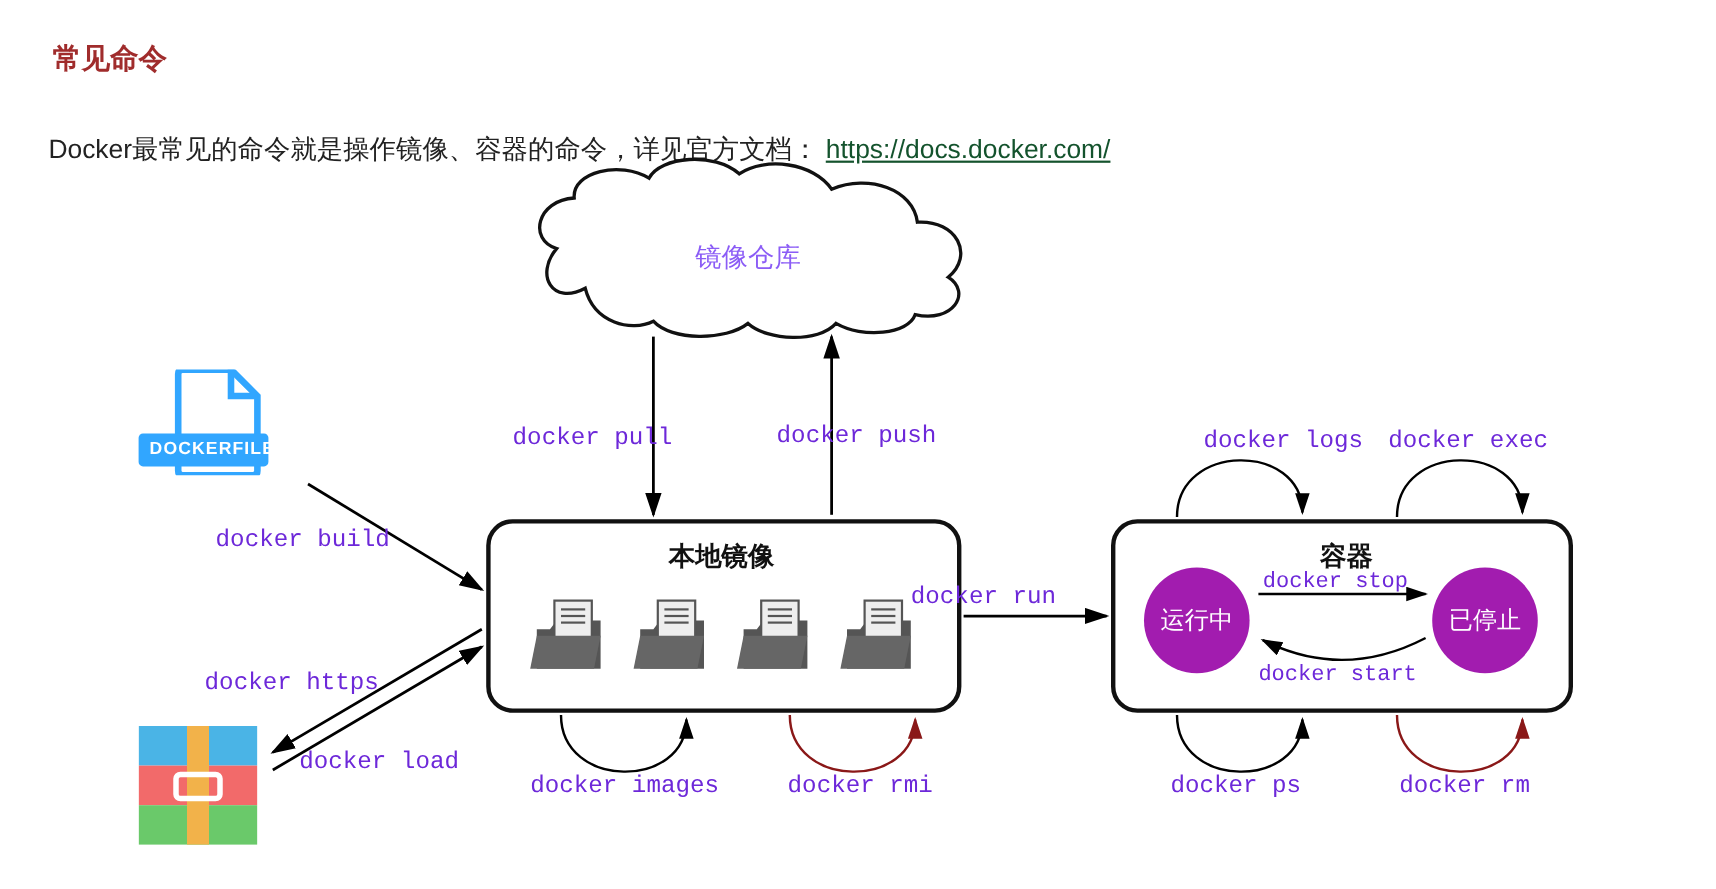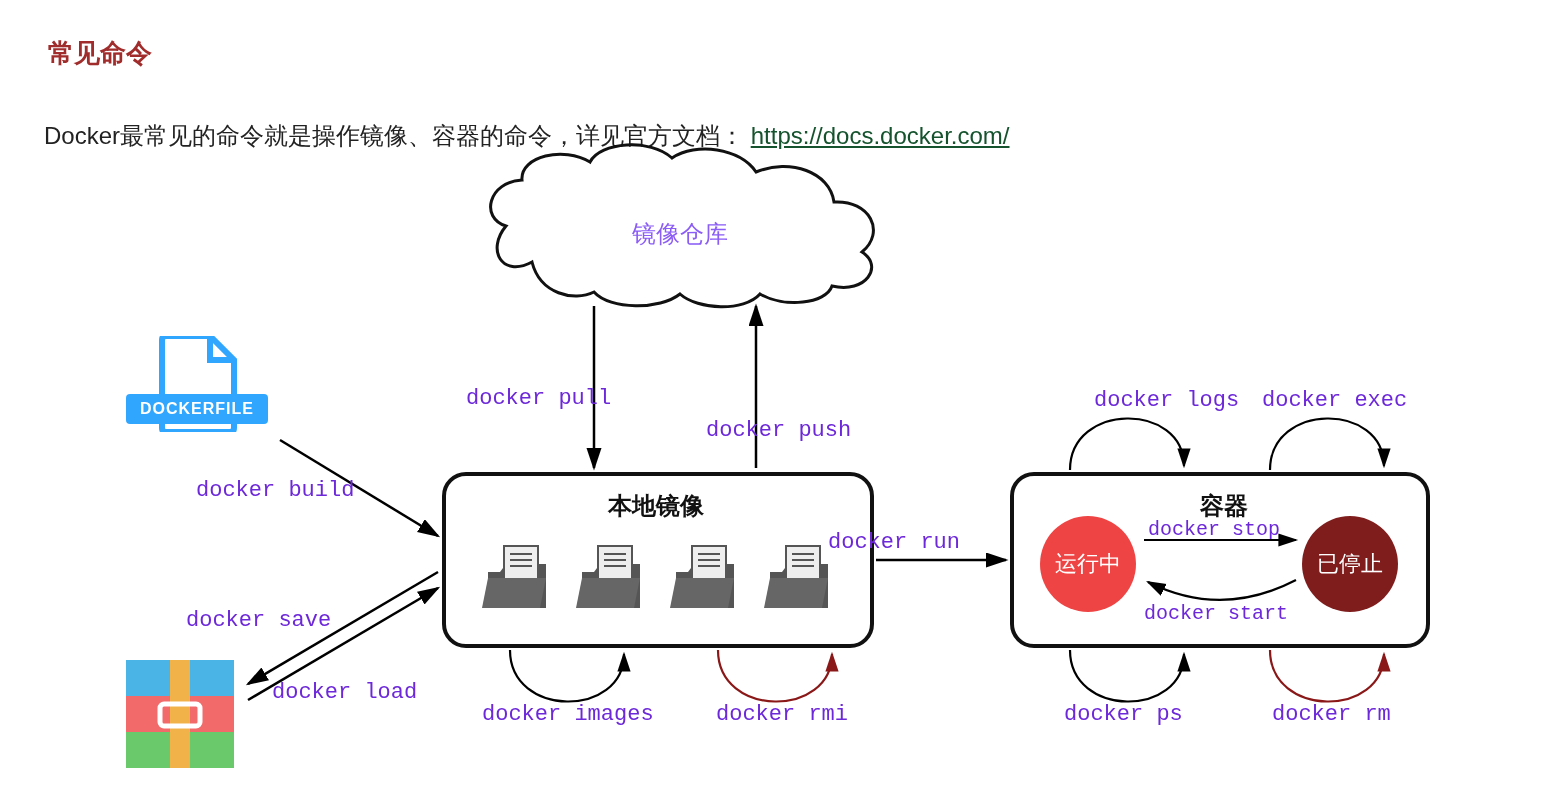--- a/index.html
+++ b/index.html
@@ -73,21 +73,21 @@
   .dockerfile-badge {
     background: #31a6ff;
     color: #fff;
     font-size: 16px;
     font-weight: 700;
     padding: 6px 10px;
     border-radius: 4px;
     position: absolute;
     top: 58px;
     left: 0;
-    width: 142px;
+    width: 118px;
     text-align: center;
     letter-spacing: 1px;
     font-family: Arial, sans-serif;
   }
   .dockerfile-page {
     position: absolute;
     left: 30px;
     top: 0;
     width: 82px;
     height: 96px;
@@ -200,45 +200,45 @@
 
   <path d="M 1296 580 C 1246 606, 1196 606, 1148 582" fill="none" stroke="#000" stroke-width="2.2" marker-end="url(#arrow)"></path>
 </svg>
 
 <div class="cloud-label" style="left:632px; top:218px;">镜像仓库</div>
 
 <div class="box-title" style="left:608px; top:490px;">本地镜像</div>
 
 <div class="box-title" style="left:1200px; top:490px;">容器</div>
 
-<div class="circle" style="left:1040px; top:516px; width:96px; height:96px; background:#ef4444;">运行中</div>
-<div class="circle" style="left:1302px; top:516px; width:96px; height:96px; background:#7f1d1d;">已停止</div>
+<div class="circle" style="left:1040px; top:516px; width:96px; height:96px; background:#a21caf;">运行中</div>
+<div class="circle" style="left:1302px; top:516px; width:96px; height:96px; background:#a21caf;">已停止</div>
 
 <div class="dockerfile-icon">
   <svg class="dockerfile-page" viewBox="0 0 82 96">
     <path d="M10 0 L54 0 L78 24 L78 92 Q78 96 74 96 L10 96 Q6 96 6 92 L6 4 Q6 0 10 0 Z" fill="none" stroke="#31a6ff" stroke-width="6"></path>
     <path d="M54 0 L54 24 L78 24" fill="none" stroke="#31a6ff" stroke-width="6"></path>
   </svg>
   <div class="dockerfile-badge">DOCKERFILE</div>
 </div>
 
 <div class="archive-icon">
   <svg viewBox="0 0 108 108" width="108" height="108">
     <rect x="0" y="0" width="108" height="36" fill="#4ab4e6"></rect>
     <rect x="0" y="36" width="108" height="36" fill="#f26a6a"></rect>
     <rect x="0" y="72" width="108" height="36" fill="#6ac96a"></rect>
     <rect x="44" y="0" width="20" height="108" fill="#f2b24a"></rect>
     <rect x="34" y="44" width="40" height="22" rx="4" fill="none" stroke="#fff" stroke-width="5"></rect>
   </svg>
 </div>
 
 <div class="label" style="left:466px; top:386px;">docker pull</div>
-<div class="label" style="left:706px; top:384px;margin-top:34px;">docker push</div>
+<div class="label" style="left:706px; top:384px;">docker push</div>
 <div class="label" style="left:196px; top:478px;">docker build</div>
-<div class="label" style="left:186px; top:608px;">docker save</div>
+<div class="label" style="left:186px; top:608px;">docker https</div>
 <div class="label" style="left:272px; top:680px;">docker load</div>
 <div class="label" style="left:828px; top:530px;">docker run</div>
 <div class="label" style="left:482px; top:702px;">docker images</div>
 <div class="label" style="left:716px; top:702px;">docker rmi</div>
 <div class="label" style="left:1046px; top:388px;margin-left:48px;">docker logs</div>
 <div class="label" style="left:1262px; top:388px;text-align:right;">docker exec</div>
 <div class="label" style="left:1064px; top:702px;">docker ps</div>
 <div class="label" style="left:1272px; top:702px;">docker rm</div>
 <div class="label" style="left:1148px; top:518px; font-size:20px;">docker stop</div>
 <div class="label" style="left:1144px; top:602px; font-size:20px;">docker start</div>

